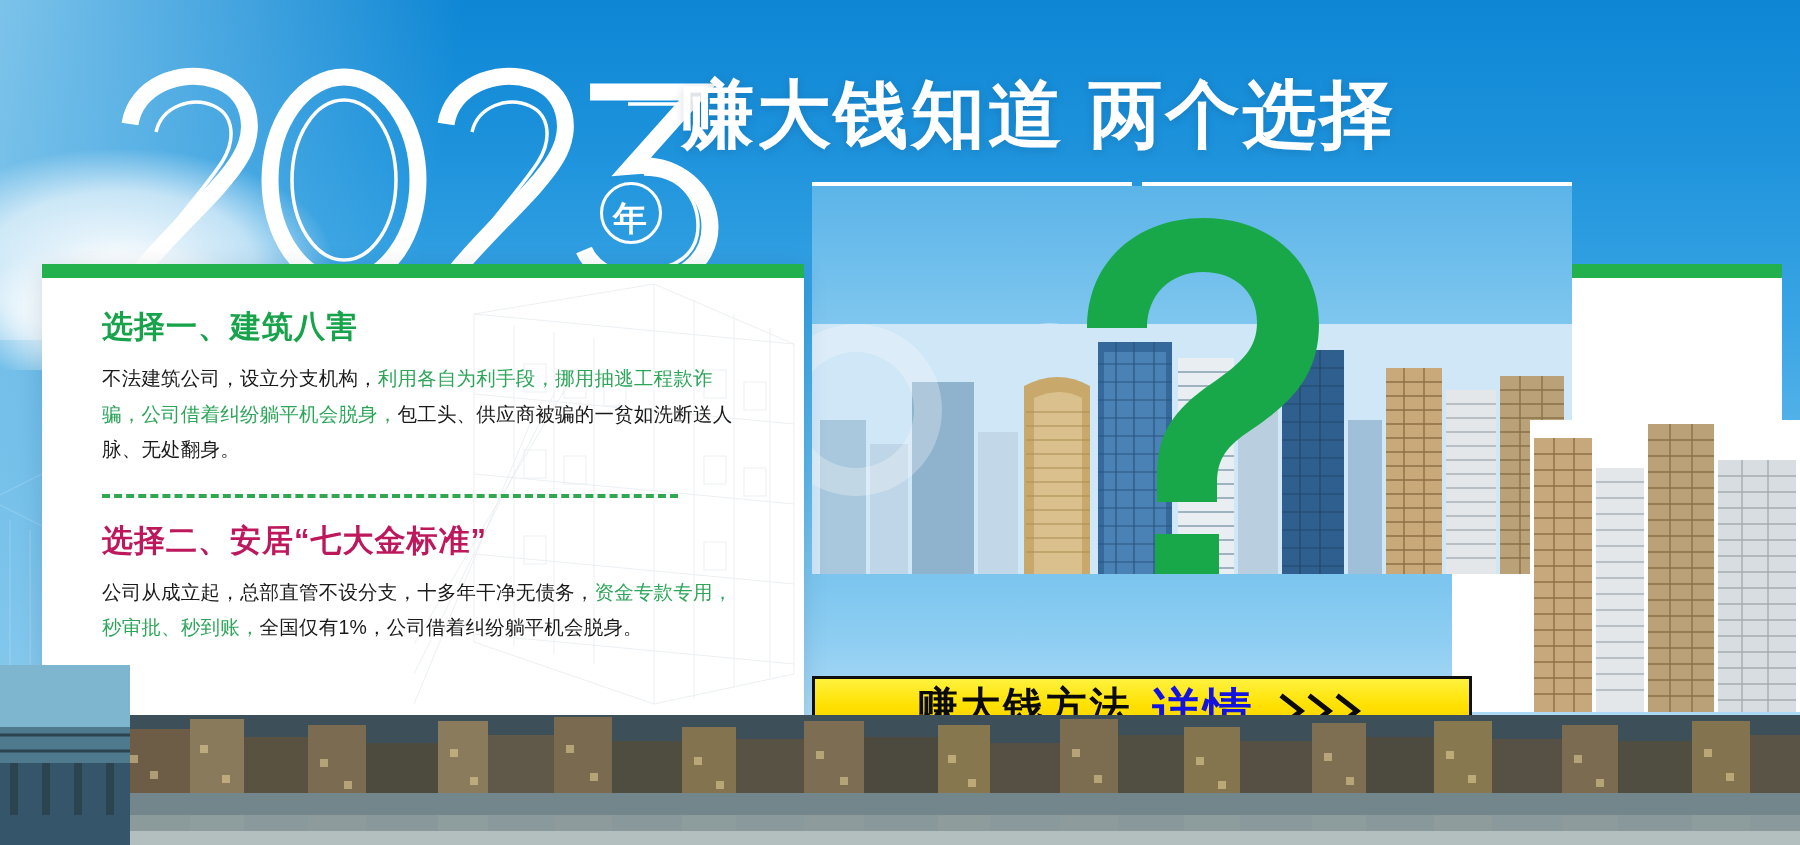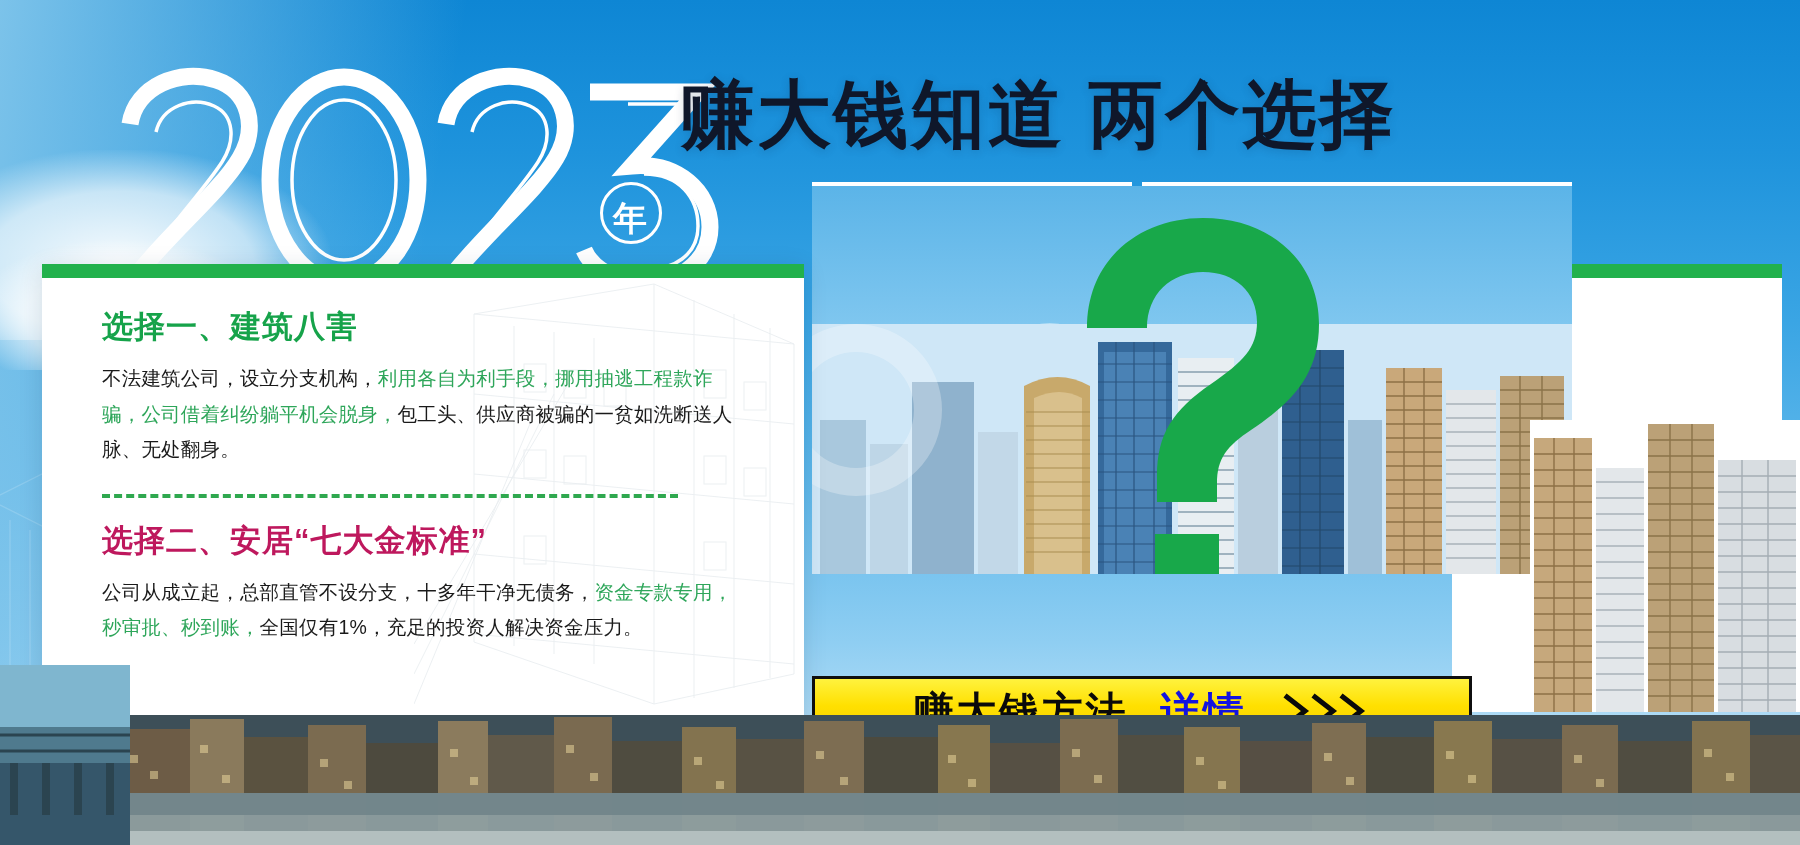--- a/index.html
+++ b/index.html
@@ -65,21 +65,21 @@
     font-family:"Liberation Sans","DejaVu Sans",sans-serif;
   }
   .year-suffix-circle {
     position:absolute; left:600px; top:182px;
     width:62px; height:62px; border:3px solid #ffffff; border-radius:50%;
   }
 
   
   .headline {
     position:absolute; left:680px; top:78px; width:1000px;
-    color:#0f172a; font-size:74px; font-weight:700;
+    color:#ffffff; font-size:74px; font-weight:700;
     letter-spacing:3px; white-space:nowrap; line-height:1;
     text-shadow:0 2px 10px rgba(0,40,80,.18);
   }
 
   
   .hl-rule {
     position:absolute; height:5px; background:#ffffff; top:182px;
   }
   .hl-rule.a { left:812px; width:320px; }
   .hl-rule.b { left:1142px; width:430px; }
@@ -136,28 +136,28 @@
   .dash-div {
     margin:26px 0 24px 0; height:0;
     border-top:4px dashed #2fa84f; width:576px;
   }
 
   
   .cta {
     position:absolute; left:812px; top:676px; width:660px; height:70px;
     background:linear-gradient(180deg,#fff23e 0%, #ffe000 42%, #f7c800 100%);
     border:3px solid #0f0f0f;
-    display:flex; align-items:center; justify-content:center; gap:32px;
+    display:flex; justify-content:center; gap:20px;
   }
   .cta-main {
     color:#0a0a0a; font-size:40px; font-weight:700; letter-spacing:3px;
     white-space:nowrap;
   }
   .cta-sub {
-    color:#1313e0; font-size:40px; font-weight:700; letter-spacing:3px;
+    color:#1313e0; font-size:48px; font-weight:700; letter-spacing:3px;
     white-space:nowrap;
   }
   .cta-arrows {
     color:#0a0a0a; font-size:40px; font-weight:700; letter-spacing:-4px;
     display:flex; align-items:center;
   }
   .cta-arrows svg { display:block; }
 
   
   .right-green-bar {
@@ -365,21 +365,21 @@
 
       <div class="sec-title">选择一、建筑八害</div>
       <div class="sec-body">
         <span>不法建筑公司，设立分支机构，</span><span class="g">利用各自为利手段，挪用抽逃工程款</span><span class="g">诈骗，公司借着纠纷躺平机会脱身，</span><span>包工头、供应商被骗的一贫如洗断送人脉、无处翻身。</span>
       </div>
 
       <div class="dash-div"></div>
 
       <div class="sec-title two">选择二、安居“七大金标准”</div>
       <div class="sec-body">
-        <span>公司从成立起，总部直管不设分支，十多年干净无债务，</span><span class="g">资金专款专用，秒审批、秒到账，</span><span>全国仅有1%，充足的投资人解决资金压力。</span>
+        <span>公司从成立起，总部直管不设分支，十多年干净无债务，</span><span class="g">资金专款专用，秒审批、秒到账，</span><span>全国仅有1%，公司借着纠纷躺平机会脱身。</span>
       </div>
     </div>
   </div>
 
   <div class="cta">
     <span class="cta-main">赚大钱方法</span>
     <span class="cta-sub">详情</span>
     <span class="cta-arrows">
       <svg width="92" height="44" viewBox="0 0 92 44">
         <g fill="none" stroke="#0a0a0a" stroke-width="5" stroke-linecap="square">

